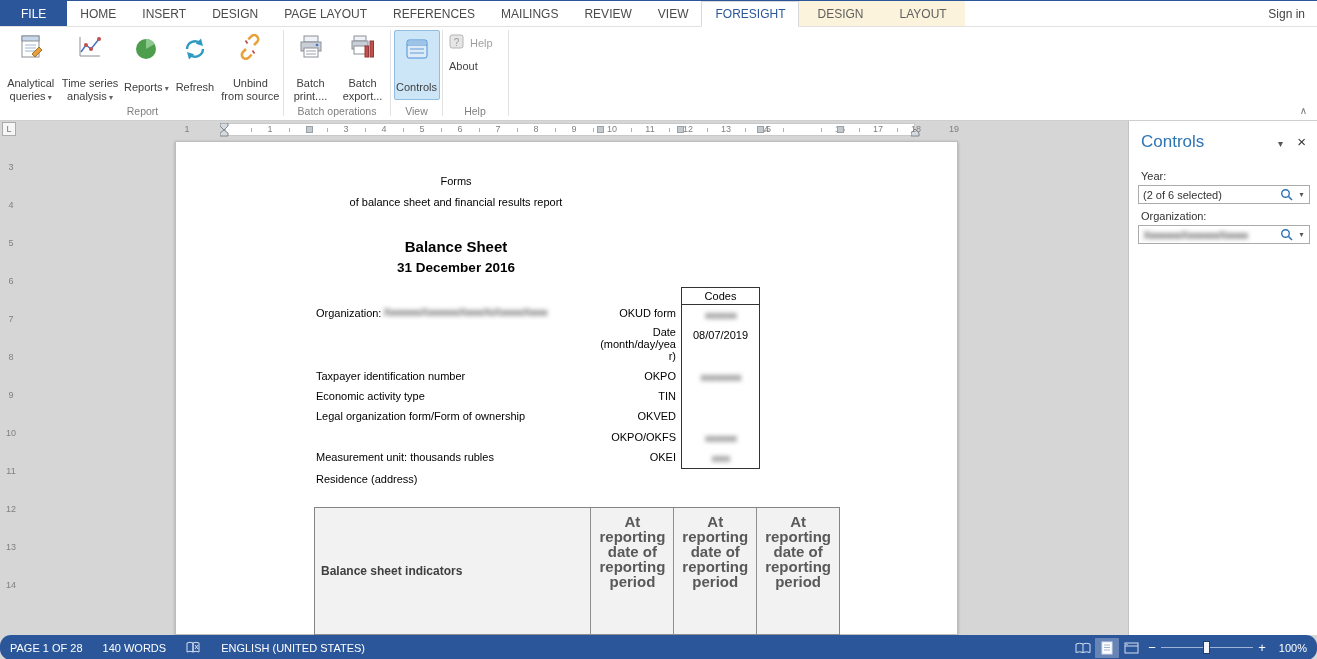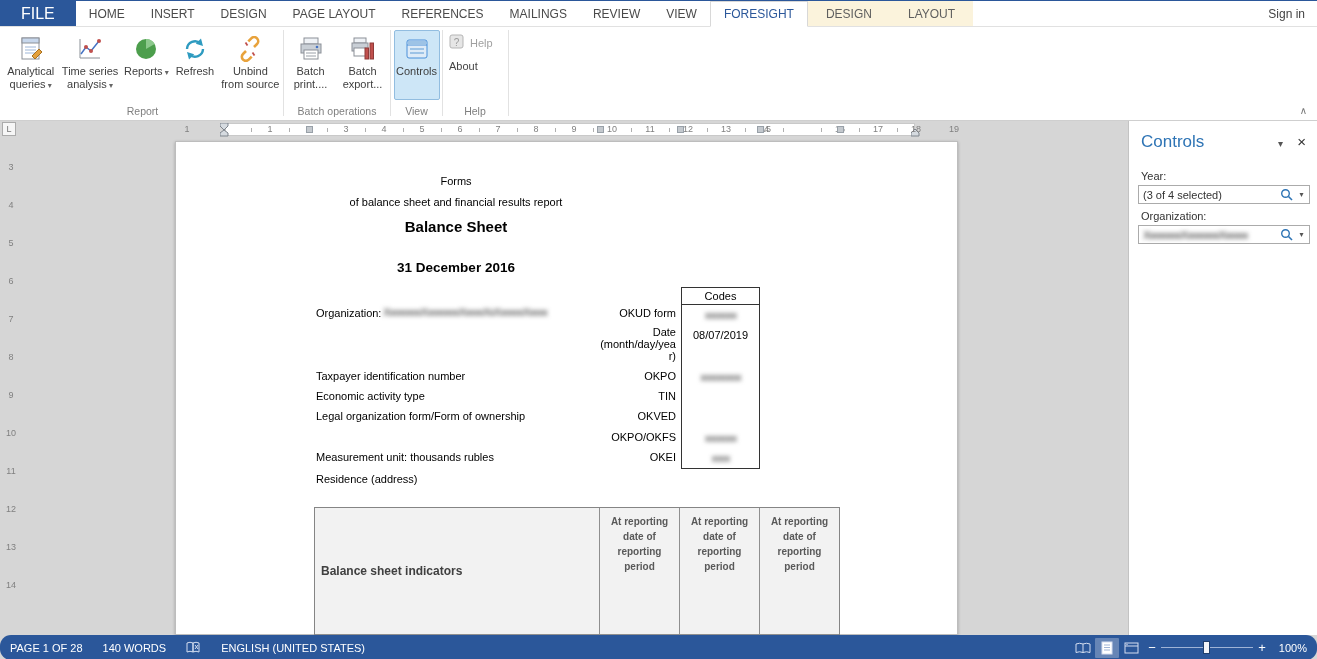--- a/index.html
+++ b/index.html
@@ -4,41 +4,41 @@
 <style>
   *{margin:0;padding:0;box-sizing:border-box;}
   body{font-family:"Liberation Sans",sans-serif;background:#888;}
   .app{position:relative;width:1317px;height:659px;background:#D6D6D6;overflow:hidden;
        font-size:11px;color:#444;border-top:1px solid #2B579A;}
 
   
   .tabbar{position:absolute;top:0;left:0;width:100%;height:26px;background:#FFF;
           border-bottom:1px solid #E1E1E1;display:flex;align-items:stretch;z-index:5;}
   .file-tab{background:#2B579A;color:#FFF;padding:0 21px;display:flex;align-items:center;
-            font-size:16px;cursor:pointer;}
+            font-size:12px;cursor:pointer;}
   .tab{padding:0 13px;display:flex;align-items:center;font-size:12px;color:#4A4A4A;cursor:pointer;}
   .tab.active{color:#2B579A;background:#FFF;border:1px solid #D8D8D8;border-bottom:1px solid #FFF;
               margin-bottom:-1px;position:relative;z-index:6;}
   .ctx{display:flex;background:#FBF3DC;}
   .ctx .tab{color:#5F5F5F;padding:0 18px;}
   .sign-in{margin-left:auto;padding:0 12px;display:flex;align-items:center;font-size:12px;color:#444;cursor:pointer;}
 
   
   .ribbon{position:absolute;top:26px;left:0;width:100%;height:94px;background:#FFF;
           border-bottom:1px solid #CFCFCF;z-index:4;}
   .rgroup{position:absolute;top:0;height:93px;}
   .grp-label{position:absolute;bottom:3px;left:0;width:100%;text-align:center;
              color:#7F7F7F;font-size:10.5px;}
   .gsep{position:absolute;top:3px;height:86px;width:1px;background:#E2E2E2;}
   .btn-row{display:flex;padding:3px 2px 0 2px;gap:2px;}
   .bigbtn{display:flex;flex-direction:column;align-items:center;padding-top:3px;height:70px;
           border:1px solid transparent;border-radius:2px;cursor:pointer;}
   .bigbtn.active-btn{background:#CDE6F7;border:1px solid #92BDE0;}
   .bicon{height:30px;display:flex;align-items:center;justify-content:center;}
-  .blbl{text-align:center;font-size:11px;line-height:13px;color:#3E3E3E;margin-top:1px;}
+  .blbl{text-align:center;font-size:11px;line-height:13px;color:#3E3E3E;margin-top:17px;}
   .dd::after{content:" \25BE";font-size:8px;color:#666;}
   .smallcol{display:flex;flex-direction:column;gap:5px;padding:7px 4px 0 6px;}
   .smallbtn{display:flex;align-items:center;gap:5px;height:18px;cursor:pointer;}
   .smallbtn .slbl{font-size:11px;}
   .disabled-lbl{color:#A0A0A0;}
   .ribbon-collapse{position:absolute;right:10px;bottom:4px;color:#777;font-size:10px;cursor:pointer;}
   .ribbon-collapse::before{content:"\2227";}
 
   
   .lbox{position:absolute;left:2px;top:121px;width:14px;height:14px;background:#F6F6F6;
@@ -74,21 +74,21 @@
           display:flex;flex-direction:column;overflow:hidden;background:#FFF;}
   .bt-main{display:flex;height:126px;background:#F2F2F2;}
   .ind-cell{width:285px;border-right:1px solid #8F8F8F;display:flex;align-items:center;
             padding-left:6px;font-weight:bold;font-size:12px;color:#404040;}
   .bt-right{flex:1;display:flex;flex-direction:column;}
   .bt-years{display:flex;height:30px;border-bottom:1px solid #8F8F8F;}
   .bt-years .c{flex:1;border-right:1px solid #8F8F8F;display:flex;align-items:center;
                justify-content:center;font-weight:bold;color:#595959;font-size:12px;}
   .bt-years .c:last-child{border-right:none;}
   .bt-subs{flex:1;display:flex;}
-  .bt-subs .c{flex:1;border-right:1px solid #8F8F8F;font-weight:bold;color:#595959;font-size:10px;
+  .bt-subs .c{flex:1;border-right:1px solid #8F8F8F;font-weight:bold;color:#595959;font-size:15px;
               line-height:15px;text-align:center;padding:6px 8px 0;}
   .bt-subs .c:last-child{border-right:none;}
   .bt-sliver{flex:1;background:#FFF;border-top:1px solid #8F8F8F;}
 
   
   .pane{position:absolute;left:1128px;top:120px;width:189px;height:514px;background:#FFF;
         border-left:1px solid #C3C3C3;z-index:4;}
   .pane-title{position:absolute;left:12px;top:11px;font-size:17px;color:#2E74B5;}
   .pane-chevron{position:absolute;right:34px;top:17px;font-size:10px;color:#555;cursor:pointer;}
   .pane-chevron::before{content:"\25BE";}
@@ -351,21 +351,21 @@
       <div class="vnum" style="top: 290px;">10</div>
       <div class="vnum" style="top: 328px;">11</div>
       <div class="vnum" style="top: 366px;">12</div>
       <div class="vnum" style="top: 404px;">13</div>
       <div class="vnum" style="top: 442px;">14</div>
     </div>
 
   <div class="page">
     <div class="centerblock" style="top:33px">Forms</div>
     <div class="centerblock" style="top:54px">of balance sheet and financial results report</div>
-    <div class="centerblock doc-title" style="top:76px">Balance Sheet</div>
+    <div class="centerblock doc-title" style="top:96px">Balance Sheet</div>
     <div class="centerblock doc-subtitle" style="top:118px">31 December 2016</div>
 
     <div class="codes-hdr">Codes</div>
     <div class="codes-box"></div>
 
     <div class="doc-line" style="left:140px;top:165px">Organization:</div>
     <div class="doc-line redacted" style="left:207px;top:164px;width:213px">XxxxxxxxXxxxxxxxXxxxxXxXxxxxxXxxxx</div>
     <div class="doc-line code-lbl" style="top:165px">OKUD form</div>
     <div class="code-val redacted" style="top:167px">xxxxxxx</div>
 
@@ -410,21 +410,21 @@
     </div>
   </div>
 
   <div class="pane">
     <div class="pane-title">Controls</div>
     <div class="pane-chevron"></div>
     <div class="pane-close"></div>
 
     <div class="pane-label" style="top:49px">Year:</div>
     <div class="combo" style="top:64px">
-      <span class="combo-text">(3 of 4 selected)</span>
+      <span class="combo-text">(2 of 6 selected)</span>
       <span class="combo-icon">
         <svg width="13" height="13" viewBox="0 0 13 13">
           <circle cx="5.5" cy="5.5" r="3.8" fill="none" stroke="#2E74B5" stroke-width="1.4"></circle>
           <line x1="8.5" y1="8.5" x2="12" y2="12" stroke="#2E74B5" stroke-width="1.6"></line>
         </svg>
       </span>
       <span class="combo-arrow"></span>
     </div>
 
     <div class="pane-label" style="top:89px">Organization:</div>

